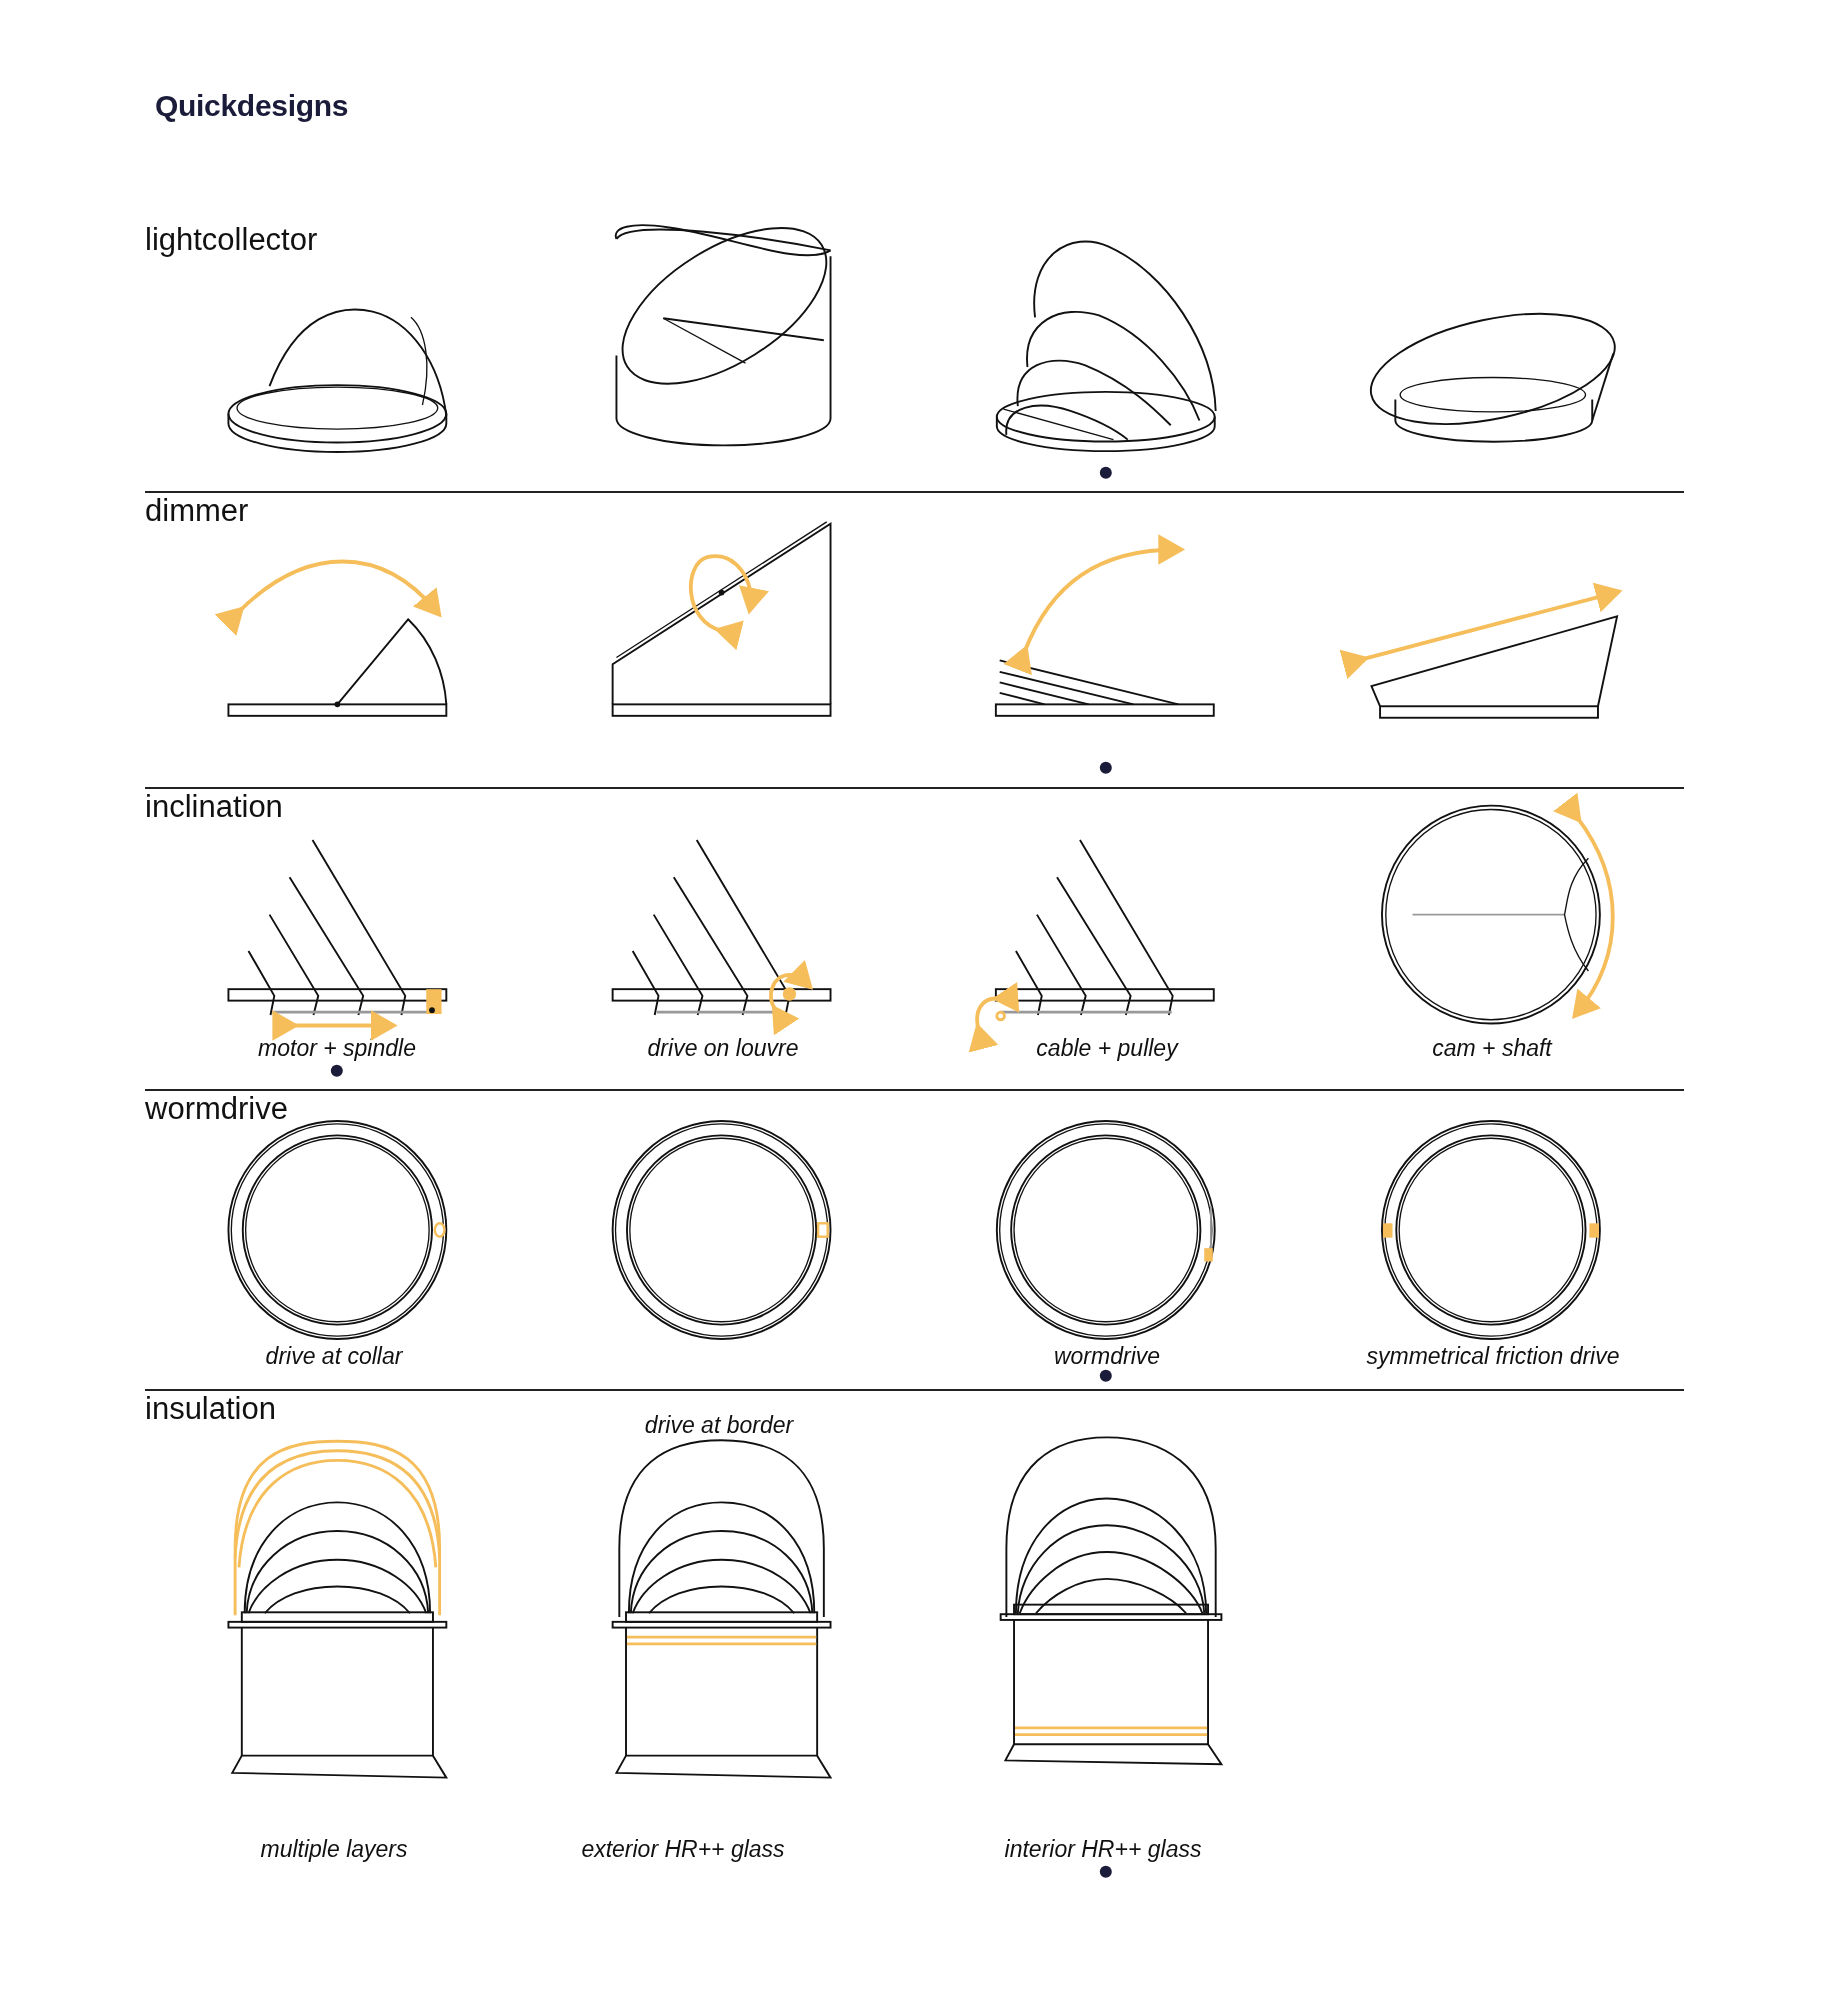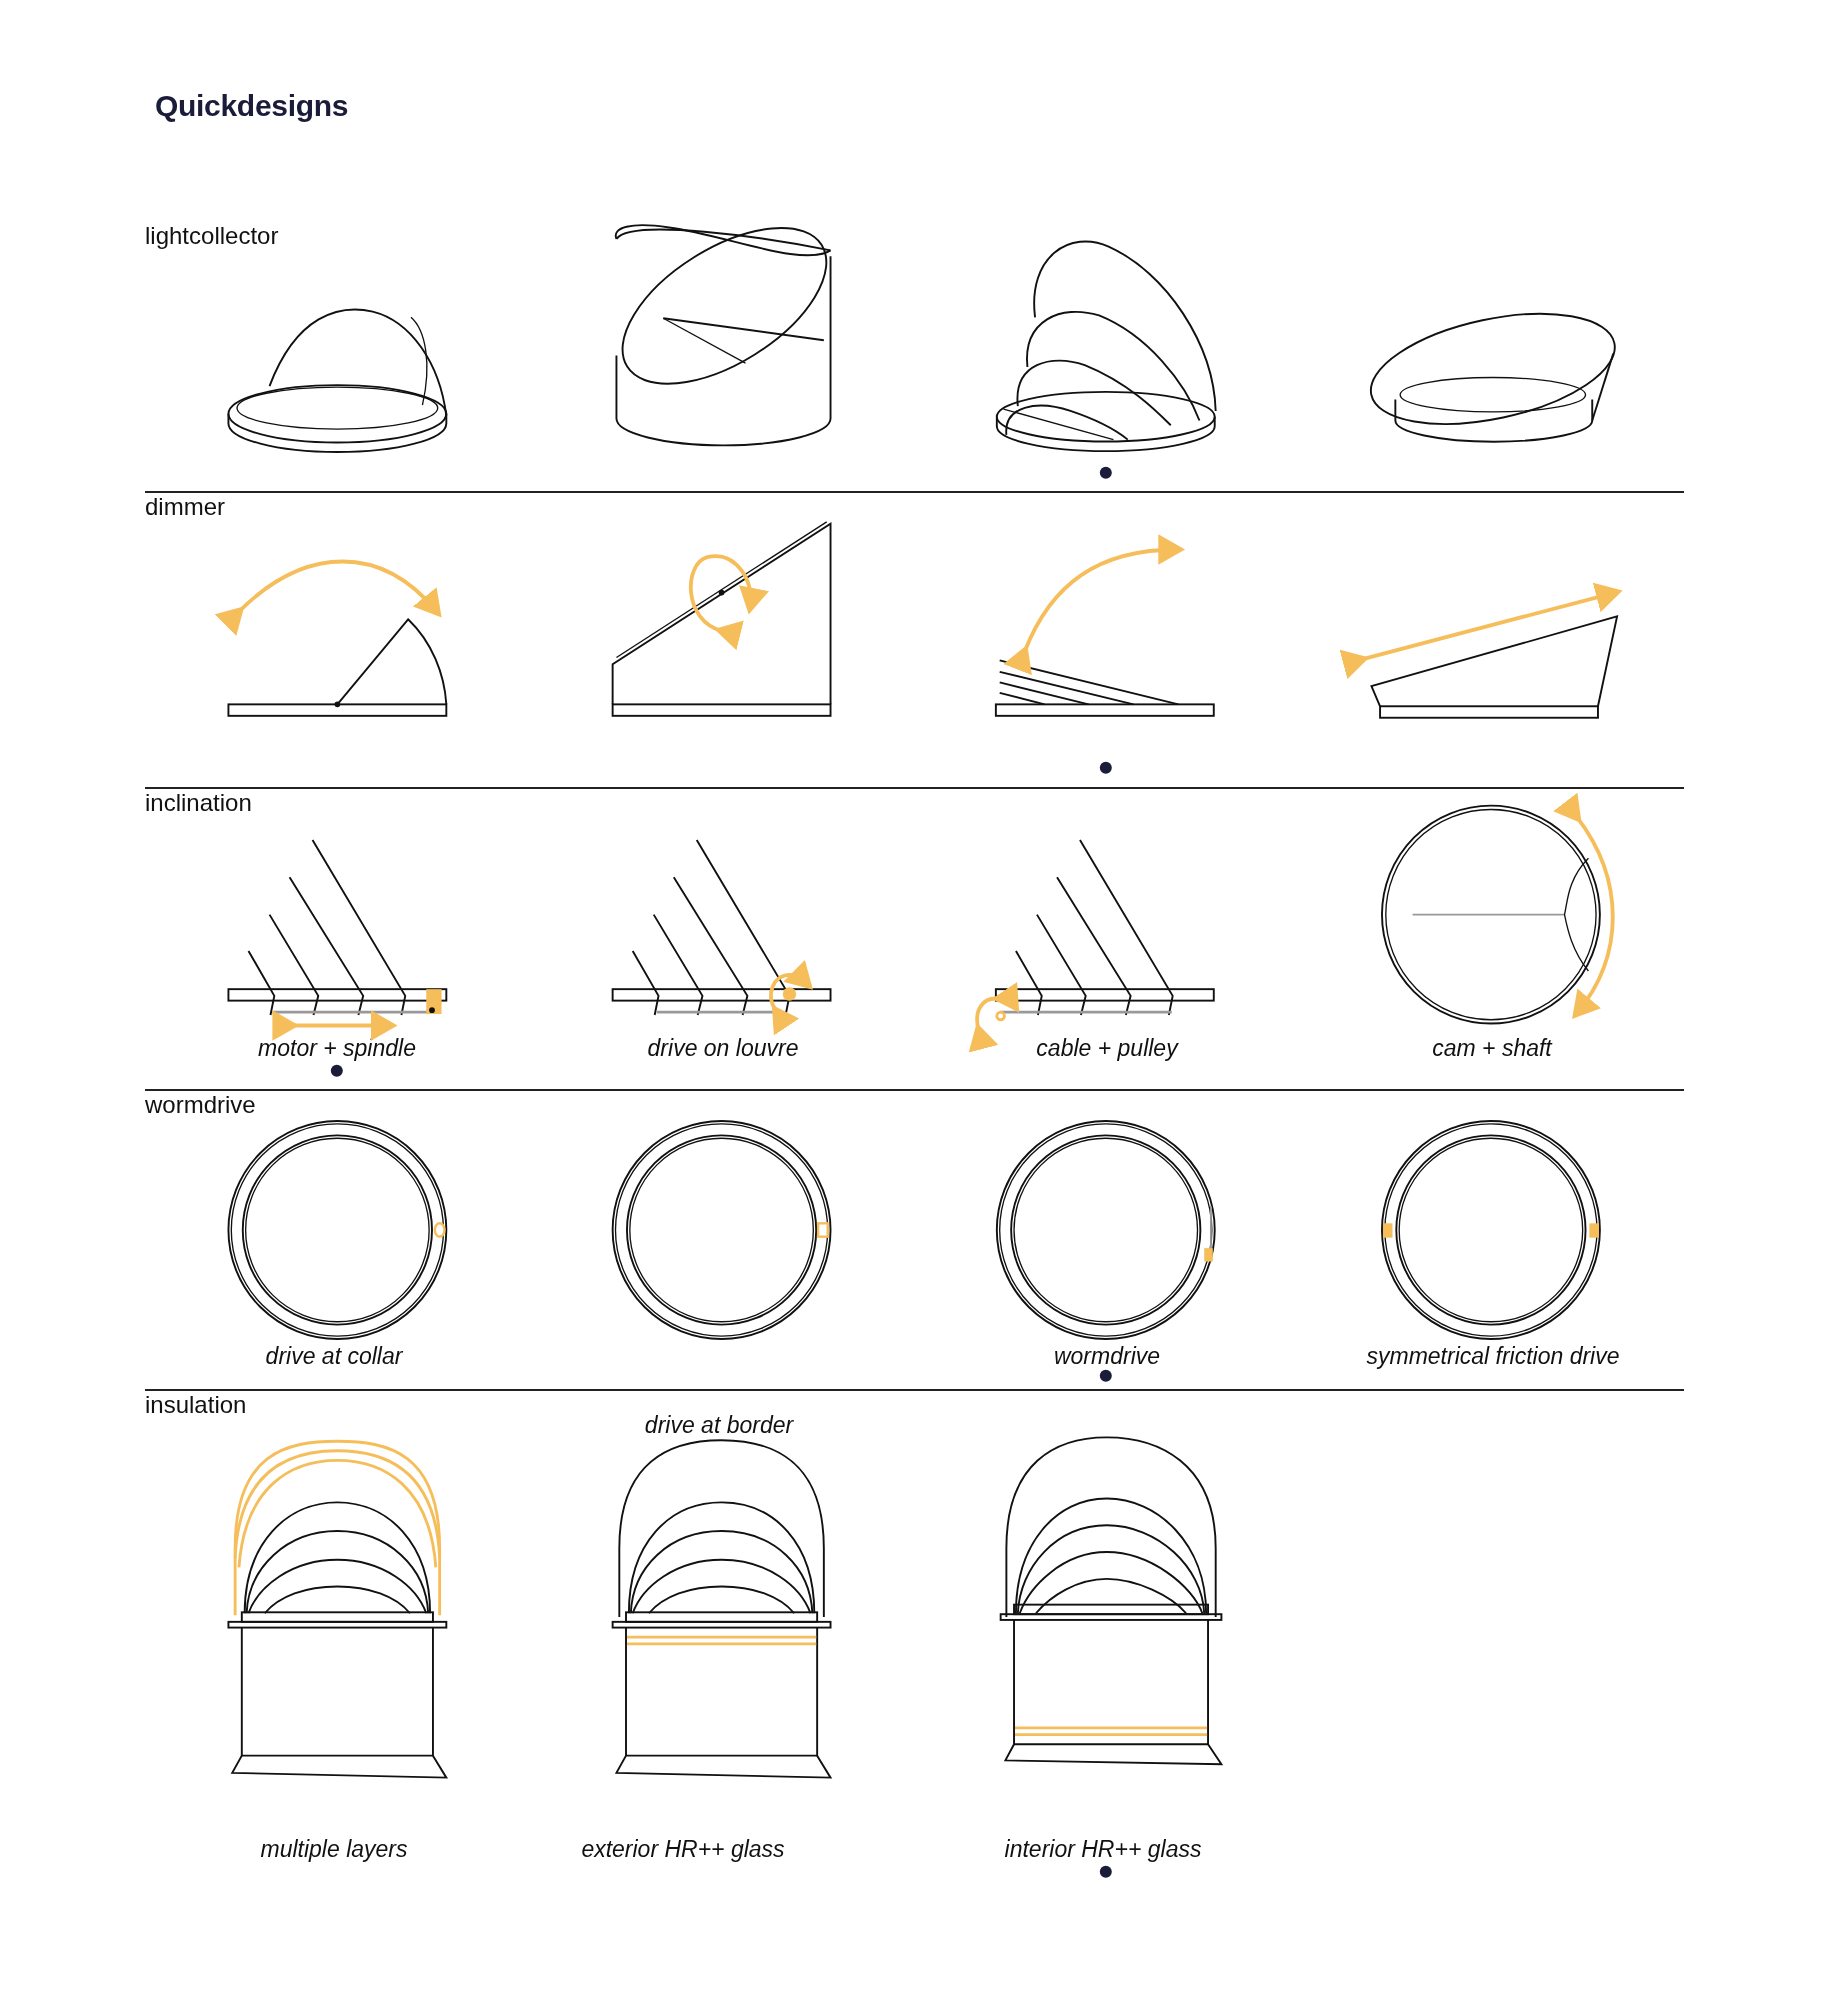--- a/index.html
+++ b/index.html
@@ -1,18 +1,18 @@
 <!DOCTYPE html>
 <html><head>
 <meta charset="utf-8">
 <style>
   html,body{margin:0;padding:0;background:#ffffff;}
   body{width:1835px;height:2007px;position:relative;overflow:hidden;font-family:"Liberation Sans",sans-serif;}
   #page-title{position:absolute;left:143px;top:77px;font-size:30px;font-weight:bold;color:#1b1b3a;margin:12px;letter-spacing:-0.3px;}
-  .row-label{position:absolute;left:145px;font-size:24px;color:#111;}
+  .row-label{position:absolute;left:145px;font-size:31px;color:#111;}
   .caption{position:absolute;font-size:23px;font-style:italic;color:#111;transform:translateX(-50%);white-space:nowrap;}
   .divider{position:absolute;left:145px;width:1539px;height:1.9px;background:#222;}
   .dot{position:absolute;width:12.4px;height:12.4px;border-radius:50%;background:#1b1b3a;transform:translate(-50%,-50%);}
   svg#drawings{position:absolute;left:0;top:0;}
   .ln{fill:none;stroke:#111;stroke-width:2;}
   .ln1{fill:none;stroke:#111;stroke-width:1.4;}
   .or{fill:none;stroke:#f5be5a;stroke-width:4;}
   .gr{fill:none;stroke:#999;stroke-width:3;}
 </style>
 </head>

